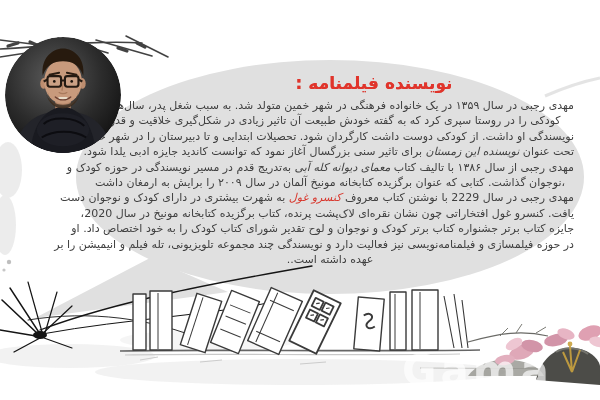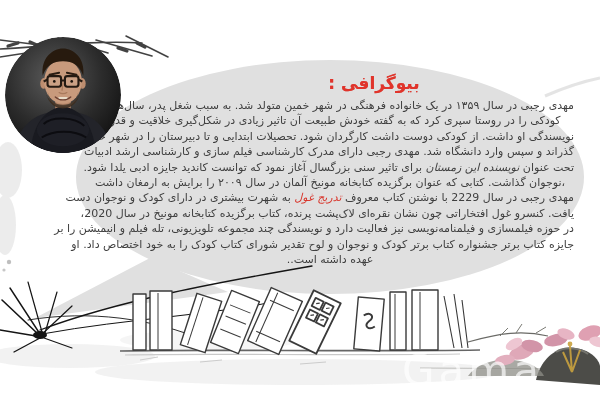--- a/index.html
+++ b/index.html
@@ -33,21 +33,21 @@
   .title span{unicode-bidi:isolate;direction:rtl;display:inline-block;}
   .bio-lines{direction:rtl;}
   .line{
     direction:rtl;text-align:center;white-space:nowrap;
     font-size:11px;line-height:15.4px;color:var(--text);
   }
   .line .em{font-style:italic;}
   .line .accent{color:var(--accent);font-style:italic;}
   .watermark{
     position:absolute;left:402px;top:346px;z-index:4;
-    font-size:42px;font-weight:normal;letter-spacing:4px;
+    font-size:42px;font-weight:bold;letter-spacing:4px;
     color:rgba(255,255,255,0.68);
     font-family:"DejaVu Sans","Liberation Sans",sans-serif;
   }
 </style>
 </head>
 <body>
 
 <div class="stage">
 
   <svg class="bg-art" width="600" height="400" viewBox="0 0 600 400">
@@ -161,33 +161,34 @@
         <ellipse cx="590" cy="333" rx="12" ry="7" fill="#dfa0b2" transform="rotate(-20 590 333)"></ellipse>
         <ellipse cx="598" cy="342" rx="9" ry="5" fill="#eec6d2" transform="rotate(15 598 342)"></ellipse>
         <ellipse cx="505" cy="360" rx="10" ry="5" fill="#e2afbe" transform="rotate(-8 505 360)"></ellipse>
       </g>
     </g>
   </svg>
 
   <div class="bubble-content">
     <div class="title">
         <span>:</span>
-        <span>بیوگرافی</span>
+        <span>فیلمنامه</span>
+        <span>نویسنده</span>
       </div>
     <div class="bio-lines">
         <div class="line"><span>مهدی رجبی در سال ۱۳۵۹ در یک خانواده فرهنگی در شهر خمین متولد شد. به سبب شغل پدر، سال‌های اولیه</span></div>
         <div class="line"><span>کودکی را در روستا سپری کرد که به گفته خودش طبیعت آن تاثیر زیادی در شکل‌گیری خلاقیت و قدرت</span></div>
         <div class="line"><span>نویسندگی او داشت. از کودکی دوست داشت کارگردان شود. تحصیلات ابتدایی و تا دبیرستان را در شهر خمین</span></div>
-        <div class="line"><span>گذراند و سپس وارد دانشگاه شد. مهدی رجبی دارای مدرک کارشناسی فیلم سازی و کارشناسی ارشد ادبیات</span></div>
         <div class="line"><span>تحت عنوان </span><span class="em">نویسنده این زمستان</span><span> برای تاثیر سنی بزرگسال آغاز نمود که توانست کاندید جایزه ادبی یلدا شود.</span></div>
+        <div class="line"><span>مهدی رجبی از سال ۱۳۸۶ با تالیف کتاب </span><span class="em">معمای دیوانه کله آبی</span><span> به‌تدریج قدم در مسیر نویسندگی در حوزه کودک و</span></div>
         <div class="line"><span>،نوجوان گذاشت. کتابی که عنوان برگزیده کتابخانه مونیخ آلمان در سال ۲۰۰۹ را برایش به ارمغان داشت</span></div>
-        <div class="line"><span>مهدی رجبی در سال 2229 با نوشتن کتاب معروف </span><span class="em accent">تدریج غول</span><span> به شهرت بیشتری در دارای کودک و نوجوان دست</span></div>
+        <div class="line"><span>مهدی رجبی در سال 2229 با نوشتن کتاب معروف </span><span class="em accent">کنسرو غول</span><span> به شهرت بیشتری در دارای کودک و نوجوان دست</span></div>
         <div class="line"><span>یافت. کنسرو غول افتخاراتی چون نشان نقره‌ای لاک‌پشت پرنده، کتاب برگزیده کتابخانه مونیخ در سال 2020،</span></div>
+        <div class="line"><span>جایزه کتاب برتر جشنواره کتاب برتر کودک و نوجوان و لوح تقدیر شورای کتاب کودک را به خود اختصاص داد. او</span></div>
         <div class="line"><span>در حوزه فیلمسازی و فیلمنامه‌نویسی نیز فعالیت دارد و نویسندگی چند مجموعه تلویزیونی، تله فیلم و انیمیشن را بر</span></div>
-        <div class="line"><span>جایزه کتاب برتر جشنواره کتاب برتر کودک و نوجوان و لوح تقدیر شورای کتاب کودک را به خود اختصاص داد. او</span></div>
         <div class="line"><span>عهده داشته است..</span></div>
       </div>
   </div>
 
   <div class="photo">
     <svg width="116" height="116" viewBox="0 0 120 120">
       <defs>
         <radialGradient id="pbg" cx="42%" cy="35%" r="75%">
           <stop offset="0%" stop-color="#5b5b5b"></stop>
           <stop offset="55%" stop-color="#2c2c2c"></stop>

